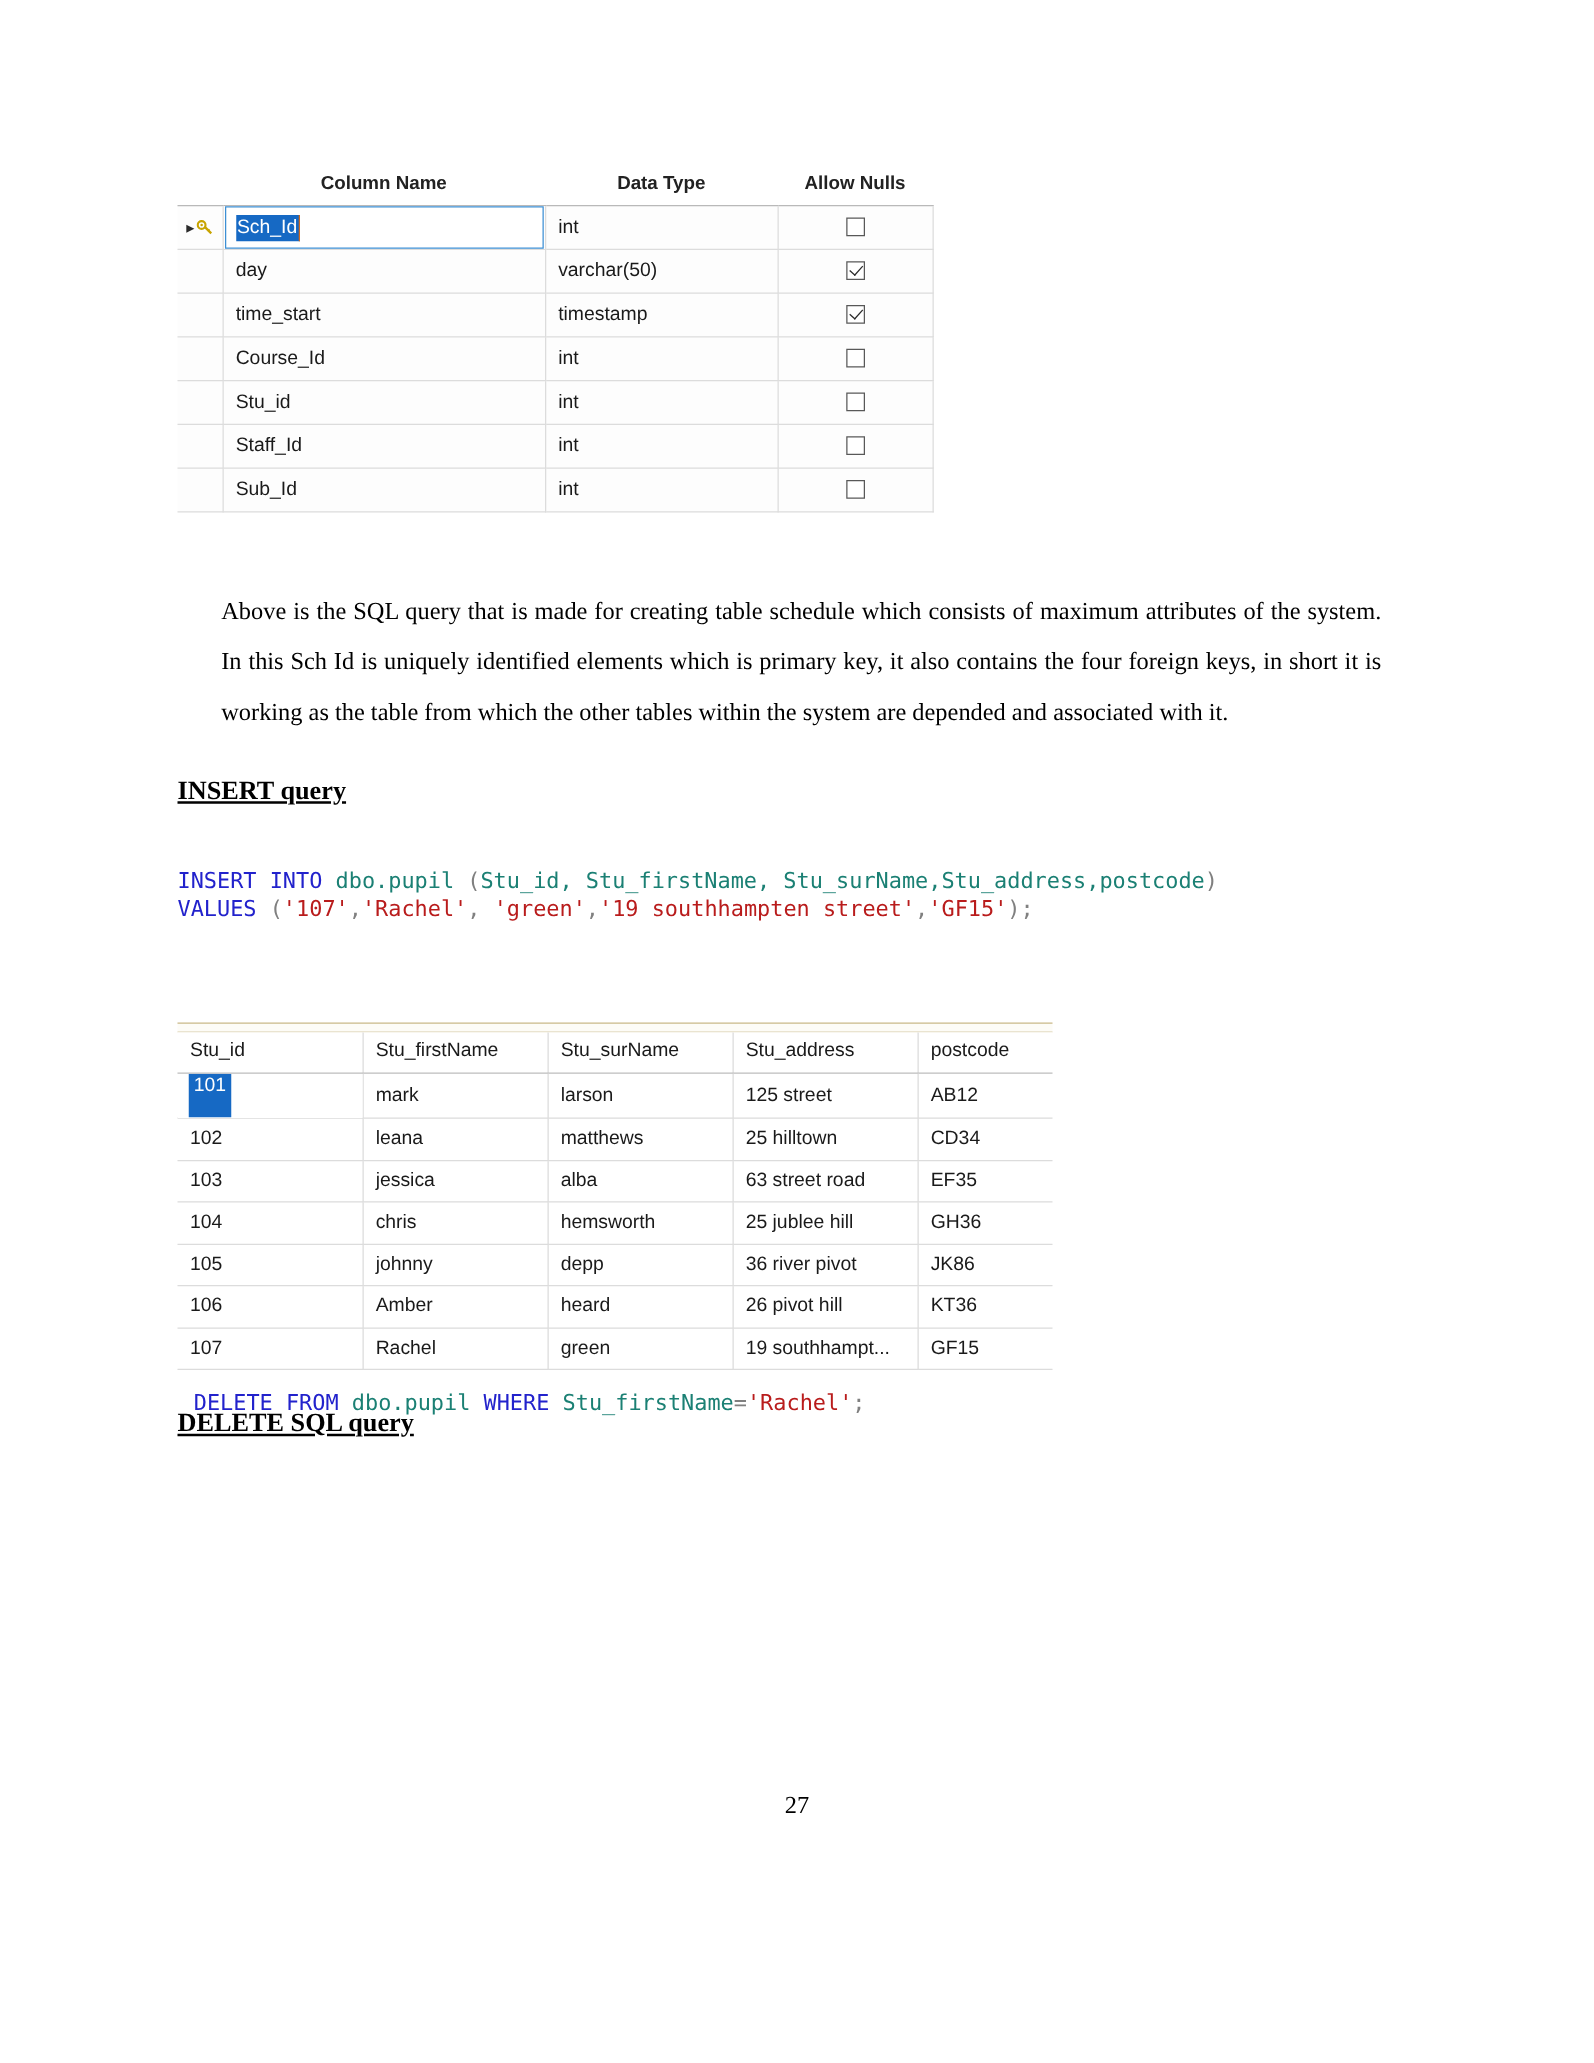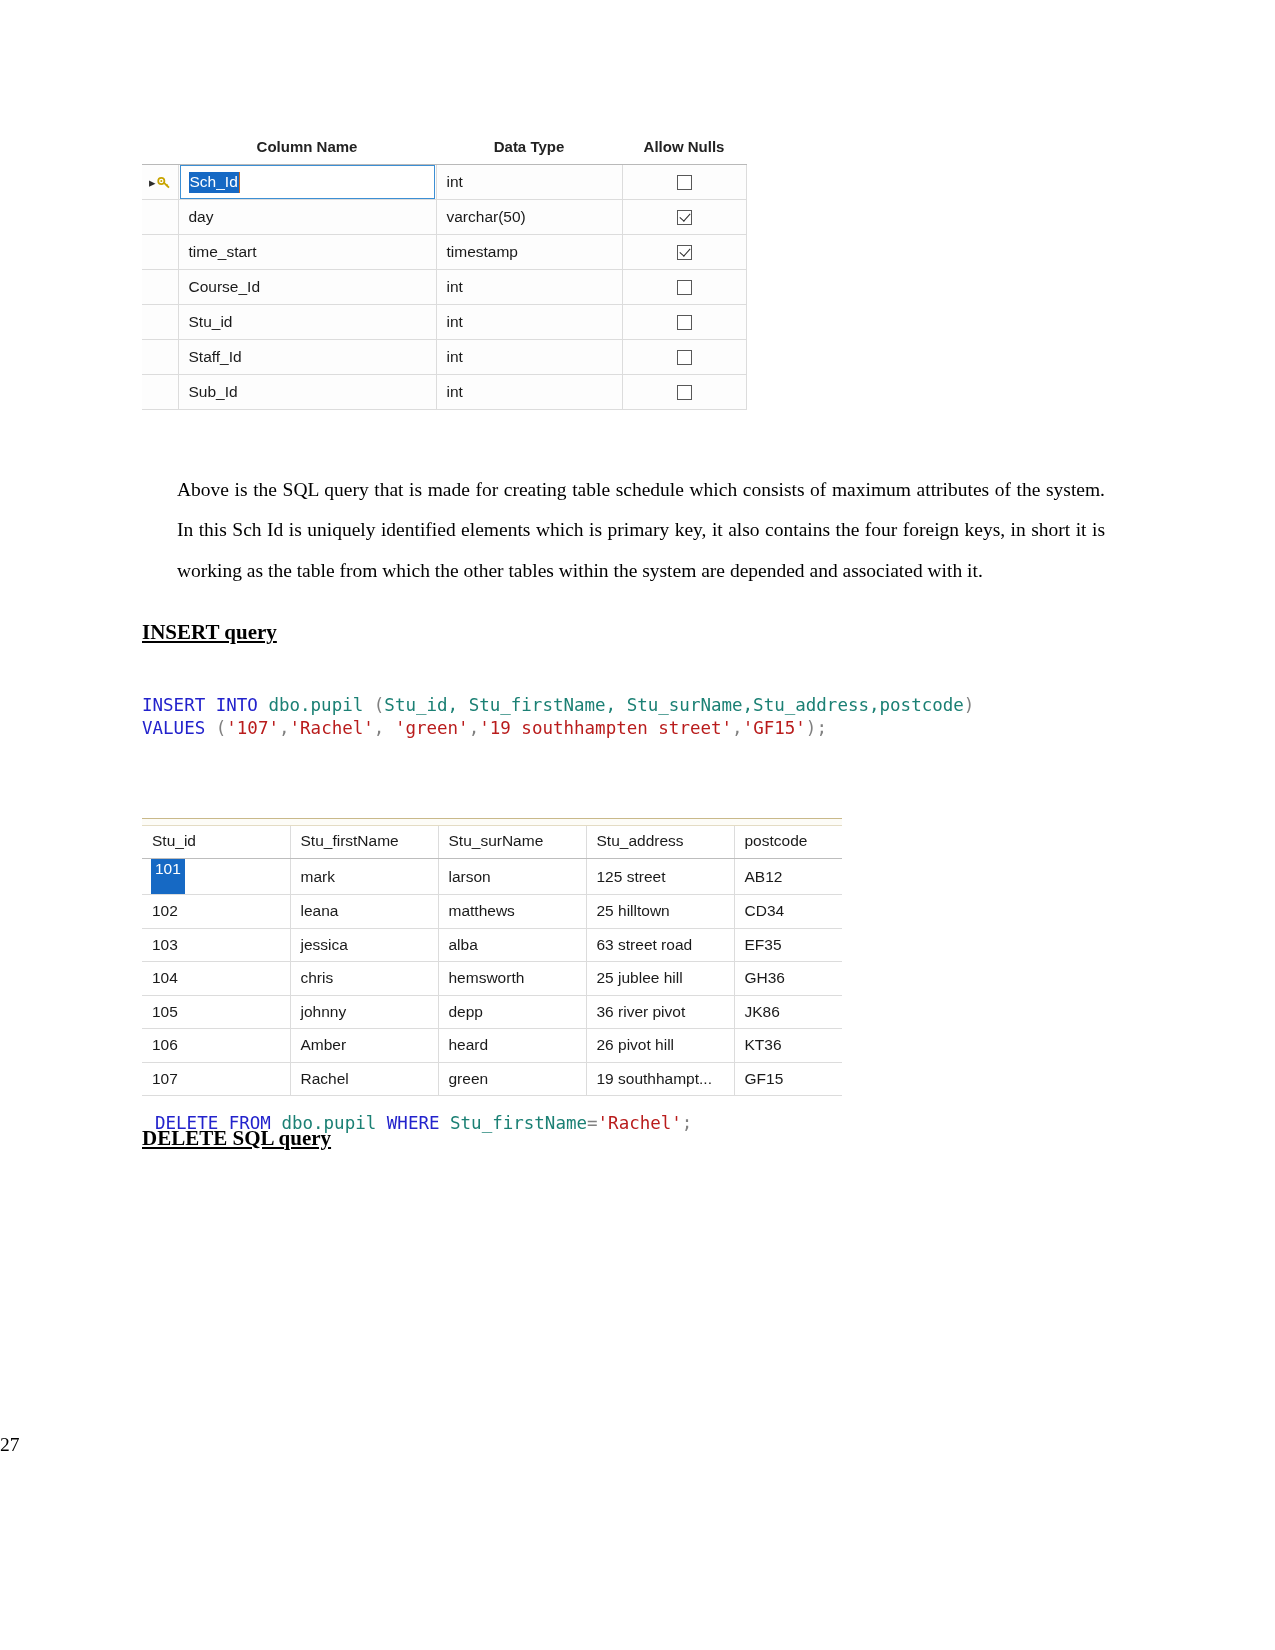--- a/index.html
+++ b/index.html
@@ -247,20 +247,21 @@
     padding: 1px 4px 16px 4px;
     margin-left: 9px;
   }
 
   
   .pagenum {
     position: absolute;
     left: 0;
     top: 1434px;
     width: 1275px;
+    text-align: center;
     font-family: "Liberation Serif", serif;
     font-size: 19.5px;
     color: #000000;
   }
 </style>
 </head>
 <body>
 
 <div class="page">
 

